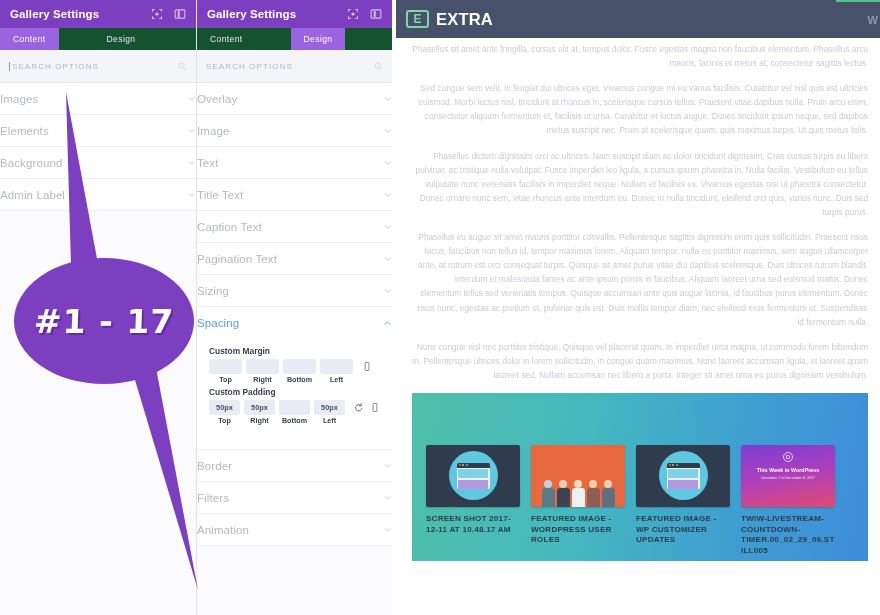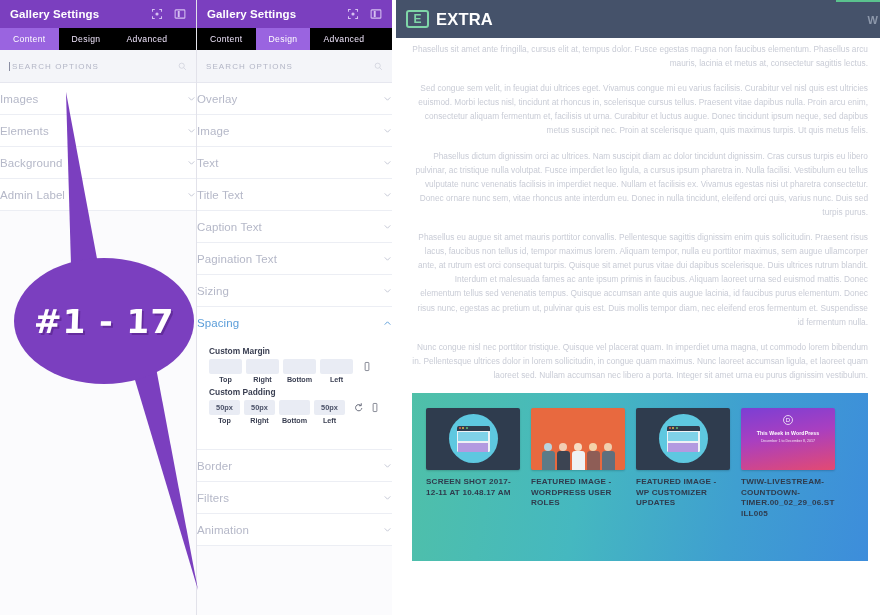--- a/index.html
+++ b/index.html
@@ -17,21 +17,21 @@
   .panel-head {
     height:28px; background:#7b3fbf; display:flex; align-items:center;
     padding:0 10px; color:#fff;
   }
   .panel.left .panel-head  { background:#7b3fbf; }
   .panel.right .panel-head { background:#7b3fbf; }
   .panel-title { font-size:11.5px; font-weight:700; letter-spacing:.1px; flex:1; }
   .head-icons { display:flex; gap:11px; align-items:center; }
   .hicon { width:12px; height:12px; opacity:.85; display:block; }
 
-  .tabs { height:22px; background:#000000; display:flex; }
+  .tabs { height:22px; background:#14532d; display:flex;gap:35px; }
   .tab {
     font-size:8.6px; color:#efe4fb; letter-spacing:.35px;
     padding:0 13px; display:flex; align-items:center; height:22px;
     white-space:nowrap;
   }
   .tab.active { background:#9a64e0; color:#ffffff; }
 
   .search {
     height:22px; background:#f4f5f9; border-bottom:1px solid #e6e7ef;
     display:flex; align-items:center; padding:16px 9px;
@@ -85,21 +85,21 @@
     margin-bottom:11px; text-align:right;
   }
   .para.first { margin-top:0; }
 
   
   .gallery {
     margin-top:4px; height:168px;
     background:linear-gradient(100deg,#4fc0a8 0%,#45b8c0 38%,#3f9fd0 70%,#3d8ddb 100%);
     padding:15px 14px; display:flex; gap:11px; position:relative;
   }
-  .gitem { width:94px; }
+  .gitem { width:94px;margin-top:37px; }
   .thumb { width:94px; height:62px; border-radius:2px; box-shadow:0 1px 2px rgba(0,0,0,.18); overflow:hidden; position:relative; }
   .caption {
     margin-top:7px; font-size:8.1px; line-height:10.6px; font-weight:700;
     color:#2f3b4d; letter-spacing:.2px; word-break:break-word;
   }
 
   
   .t-dark { background:#2f3c4e; display:flex; align-items:center; justify-content:center; }
   .circ { width:49px; height:49px; border-radius:50%; background:#5ec8e0; display:flex; align-items:center; justify-content:center; }
   .win { width:33px; height:26px; background:#eef2f5; border-radius:1.5px; overflow:hidden; }

